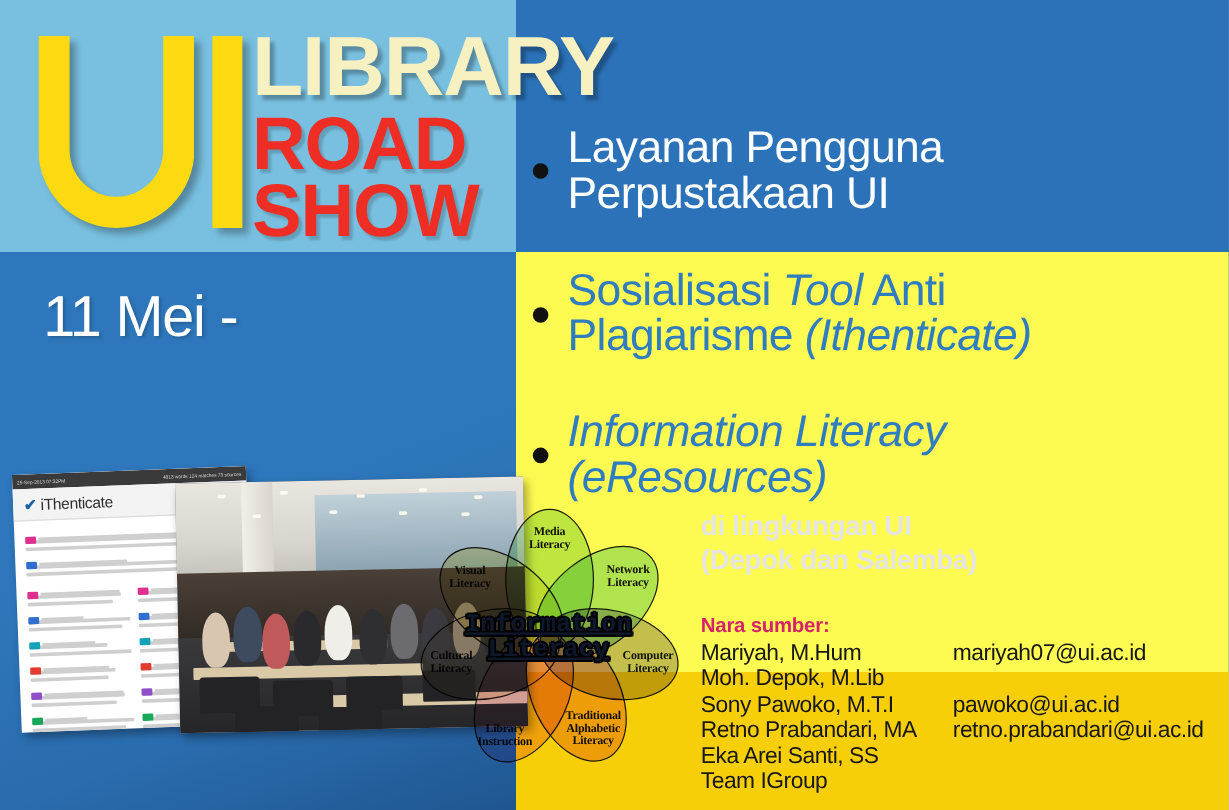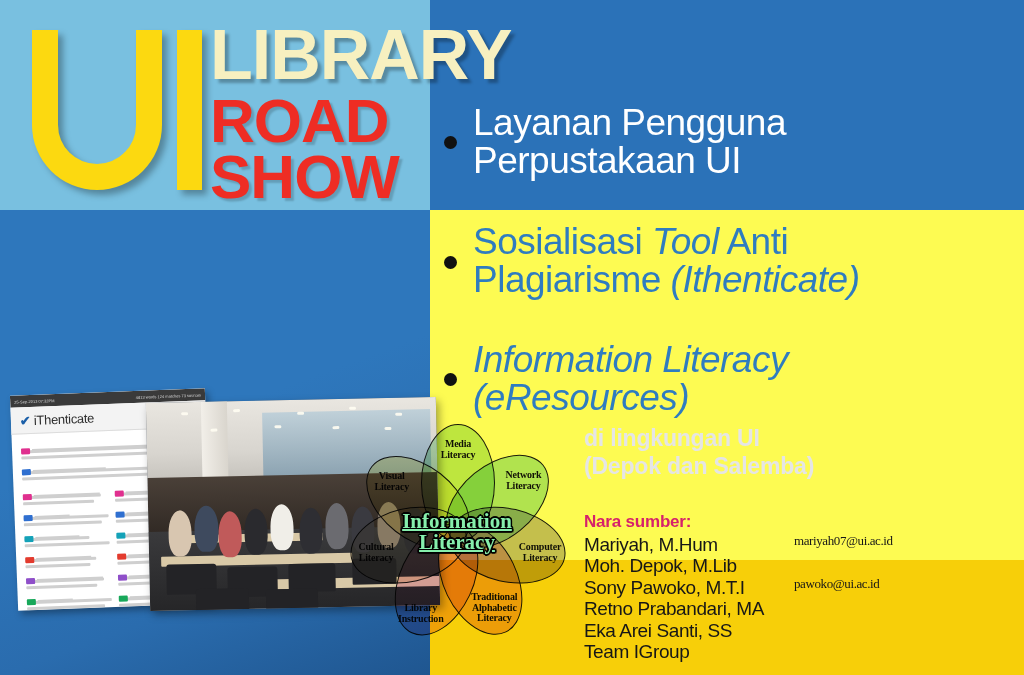--- a/index.html
+++ b/index.html
@@ -77,21 +77,21 @@
     position:absolute;left:584px;top:424px;color:#e5e5e5;
     font-size:23px;font-weight:bold;line-height:1.22;letter-spacing:-.2px;
   }
   .venue span{display:block;}
 
   
   .contacts{position:absolute;left:584px;top:512px;}
   .nara{color:#d6216b;font-size:17px;font-weight:bold;margin-bottom:2px;letter-spacing:-.2px;}
   .contact-row{display:flex;line-height:1.13;}
   .c-name{width:210px;color:#171717;font-size:19px;letter-spacing:-.4px;white-space:nowrap;}
-  .c-mail{color:#171717;font-size:13px;letter-spacing:-.4px;white-space:nowrap;font-family:Liberation Serif, serif;}
+  .c-mail{color:#171717;font-size:19px;letter-spacing:-.4px;white-space:nowrap;}
 
   
   .ithent{
     position:absolute;left:14px;top:392px;width:195px;height:215px;
     background:#ffffff;overflow:hidden;
     transform:rotate(-2.2deg);
     box-shadow:3px 4px 7px rgba(0,0,0,.35);
   }
   .ith-bar{height:12px;background:#3a3a3a;display:flex;align-items:center;
     justify-content:space-between;padding:0 4px;box-sizing:border-box;}
@@ -138,22 +138,22 @@
     transform-origin:50% 93%;
     mix-blend-mode:multiply;
   }
   .petal .plabel{
     position:absolute;left:0;right:0;top:16px;text-align:center;
     font-family:"Liberation Serif", serif;font-weight:bold;font-size:10px;
     color:#111111;line-height:1.06;letter-spacing:-.2px;
   }
   .center-label{
     position:absolute;left:50%;top:50%;transform:translate(-50%,-50%);
-    text-align:center;font-family:Liberation Serif, serif;font-weight:bold;
-    font-size:21px;color:#86efac;line-height:1.0;white-space:nowrap;
+    text-align:center;font-family:Liberation Mono, monospace;font-weight:bold;
+    font-size:21px;color:#0f172a;line-height:1.0;white-space:nowrap;
     text-shadow:
       -1.4px -1.4px 0 #000,1.4px -1.4px 0 #000,-1.4px 1.4px 0 #000,1.4px 1.4px 0 #000,
       0 -1.6px 0 #000,0 1.6px 0 #000,-1.6px 0 0 #000,1.6px 0 0 #000;
     z-index:30;
   }
   .center-label u{text-decoration:underline;text-decoration-thickness:1.5px;}
 </style>
 </head>
 <body>
 
@@ -170,20 +170,21 @@
     <div class="i-bar"></div>
   </div>
 
   <div class="wordmark">
     <span class="wm-library">LIBRARY</span>
     <span class="wm-road">ROAD</span>
     <span class="wm-show">SHOW</span>
   </div>
 
   <div class="date-block">
+    <span>11 Mei -</span>
   </div>
 
   <div class="bullets">
 
     <div class="bullet-row row1">
       <div class="bullet-dot"></div>
       <div class="bullet-text b1">
         <span>Layanan Pengguna</span>
         <span>Perpustakaan UI</span>
       </div>
@@ -220,20 +221,21 @@
         </div>
         <div class="contact-row">
           <div class="c-name">Moh. Depok, M.Lib</div>
         </div>
         <div class="contact-row">
           <div class="c-name">Sony Pawoko, M.T.I</div>
           <div class="c-mail">pawoko@ui.ac.id</div>
         </div>
         <div class="contact-row">
           <div class="c-name">Retno Prabandari, MA</div>
+          <div class="c-mail">retno.prabandari@ui.ac.id</div>
         </div>
         <div class="contact-row">
           <div class="c-name">Eka Arei Santi, SS</div>
         </div>
         <div class="contact-row">
           <div class="c-name">Team IGroup</div>
           <div class="c-mail"></div>
         </div>
       </div>
   </div>

